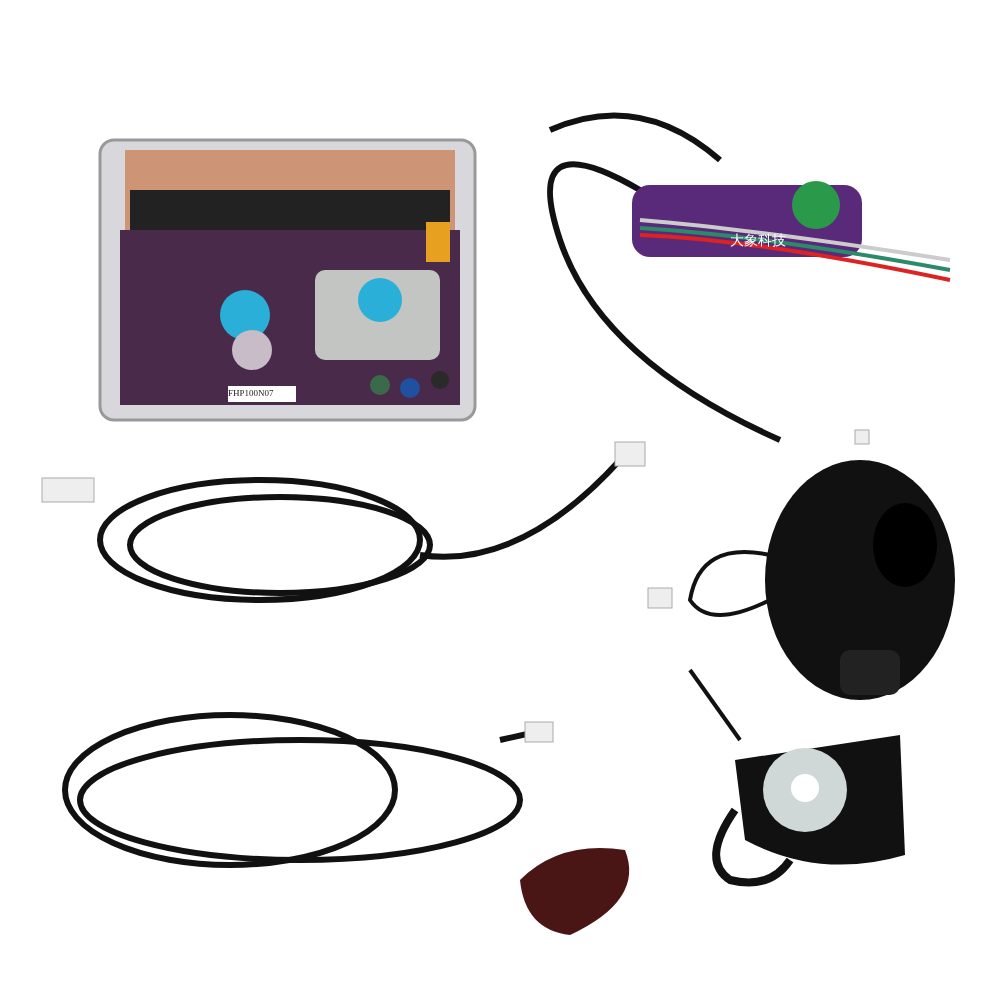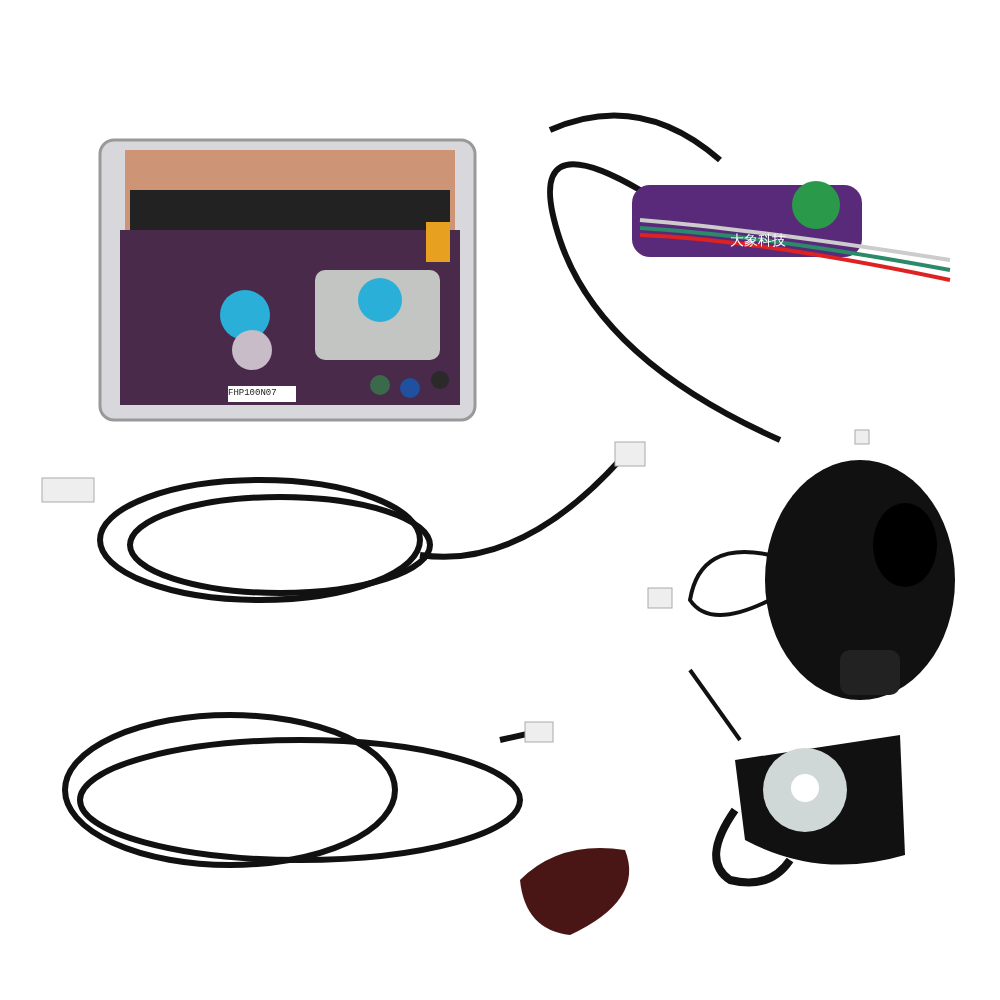--- a/index.html
+++ b/index.html
@@ -1,18 +1,18 @@
 <!DOCTYPE html>
 <html><head>
 <meta charset="utf-8">
 <style>
   html,body{margin:0;padding:0;background:#ffffff;}
   body{width:1000px;height:1000px;position:relative;overflow:hidden;font-family:"DejaVu Sans",sans-serif;}
   .abs{position:absolute;}
-  .label{position:absolute;font-size:9px;color:#222;font-family:Liberation Mono, monospace;}
+  .label{position:absolute;font-size:9px;color:#222;font-family:Liberation Serif, serif;}
 </style>
 </head>
 <body>
 
 <svg class="abs" style="left:0;top:0" width="1000" height="1000">
 
   <g>
     <rect x="100" y="140" width="375" height="280" rx="14" fill="#d8d8dc" stroke="#999" stroke-width="3"></rect>
     <rect x="125" y="150" width="330" height="80" fill="#c9794a" opacity="0.7"></rect>
     <rect x="130" y="190" width="320" height="40" fill="#222"></rect>

